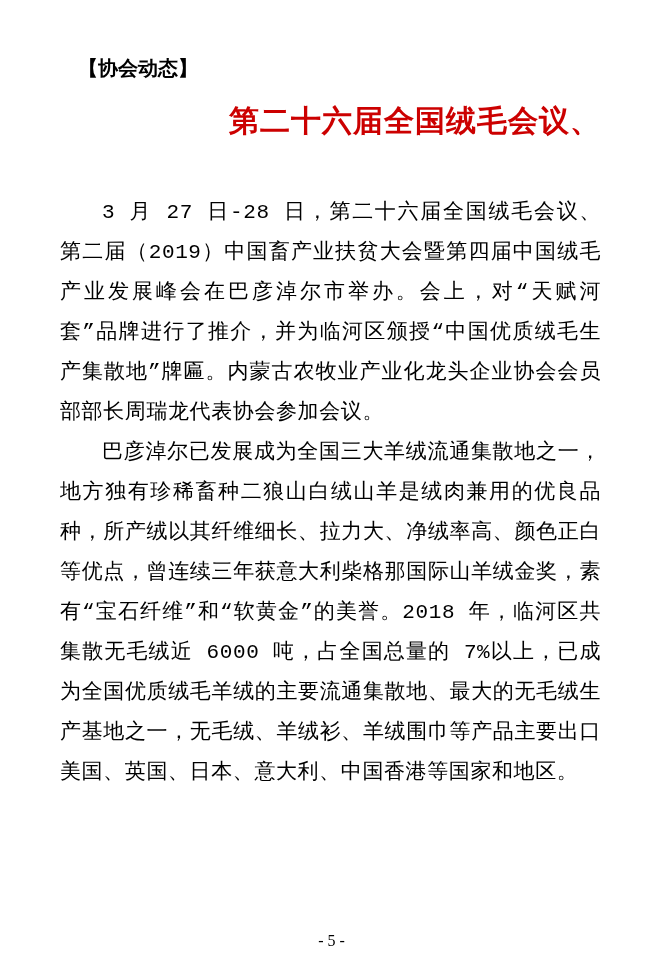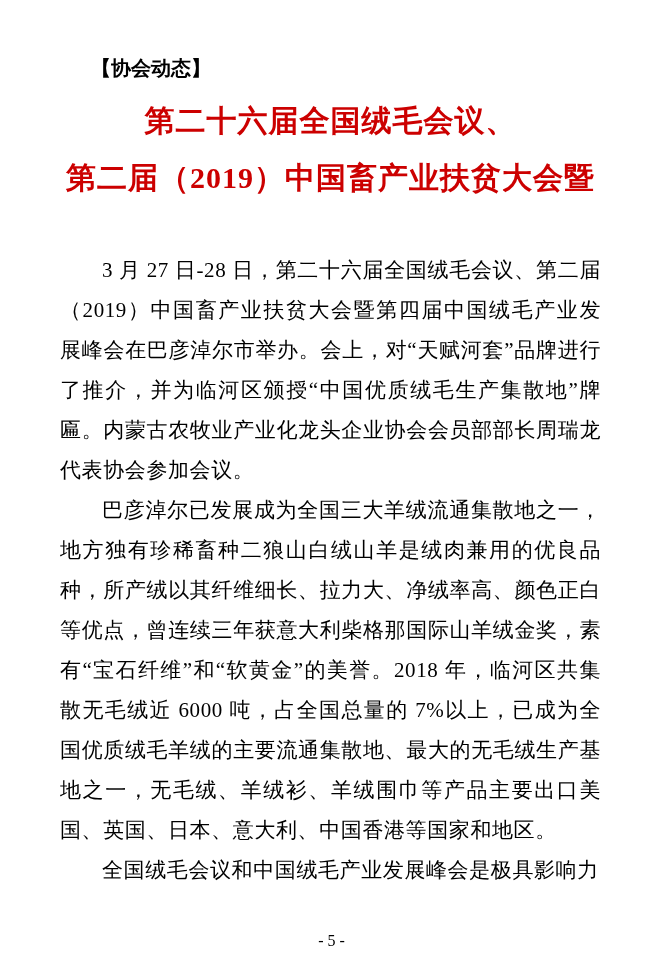--- a/index.html
+++ b/index.html
@@ -12,40 +12,41 @@
     width: 663px;
     height: 969px;
     background: #ffffff;
     overflow: hidden;
     box-sizing: border-box;
     padding: 56px 62px 0 60px;
     font-family: "Liberation Serif", "DejaVu Serif", serif;
     color: #000000;
   }
   .section-label {
-    margin-left: 31px;
+    margin-left: 18px;
     font-family: "Liberation Sans", "DejaVu Sans", sans-serif;
     font-weight: bold;
     font-size: 20px;
     line-height: 24px;
     color: #000000;
   }
   .title-block {
     margin-top: 12px;
-    text-align: center;
+    text-align: right;
   }
   .title-line {
     font-size: 30px;
     font-weight: bold;
     line-height: 57px;
     color: var(--title-red, #cc0000);
     letter-spacing: 1px;
   }
   .body-block {
     margin-top: 44px;
+    font-family: Liberation Mono, monospace;
   }
   .body-block p {
     margin: 0;
     font-size: 21px;
     line-height: 40px;
     text-indent: 2em;
     text-align: justify;
     letter-spacing: 0.6px;
     color: #000000;
   }
@@ -62,24 +63,22 @@
 </style>
 </head>
 <body>
 
 <div class="page">
 
   <div class="section-label">【协会动态】</div>
 
   <div class="title-block">
     <div class="title-line">第二十六届全国绒毛会议、</div>
-    <div class="title-line">第二届（2019）中国畜产业扶贫大会暨</div>
   </div>
 
   <div class="body-block">
     <p>3 月 27 日-28 日，第二十六届全国绒毛会议、第二届（2019）中国畜产业扶贫大会暨第四届中国绒毛产业发展峰会在巴彦淖尔市举办。会上，对“天赋河套”品牌进行了推介，并为临河区颁授“中国优质绒毛生产集散地”牌匾。内蒙古农牧业产业化龙头企业协会会员部部长周瑞龙代表协会参加会议。</p>
     <p>巴彦淖尔已发展成为全国三大羊绒流通集散地之一，地方独有珍稀畜种二狼山白绒山羊是绒肉兼用的优良品种，所产绒以其纤维细长、拉力大、净绒率高、颜色正白等优点，曾连续三年获意大利柴格那国际山羊绒金奖，素有“宝石纤维”和“软黄金”的美誉。2018 年，临河区共集散无毛绒近 6000 吨，占全国总量的 7%以上，已成为全国优质绒毛羊绒的主要流通集散地、最大的无毛绒生产基地之一，无毛绒、羊绒衫、羊绒围巾等产品主要出口美国、英国、日本、意大利、中国香港等国家和地区。</p>
-    <p>全国绒毛会议和中国绒毛产业发展峰会是极具影响力</p>
   </div>
 
   <div class="page-footer">- 5 -</div>
 
 </div>
 
 </body></html>

